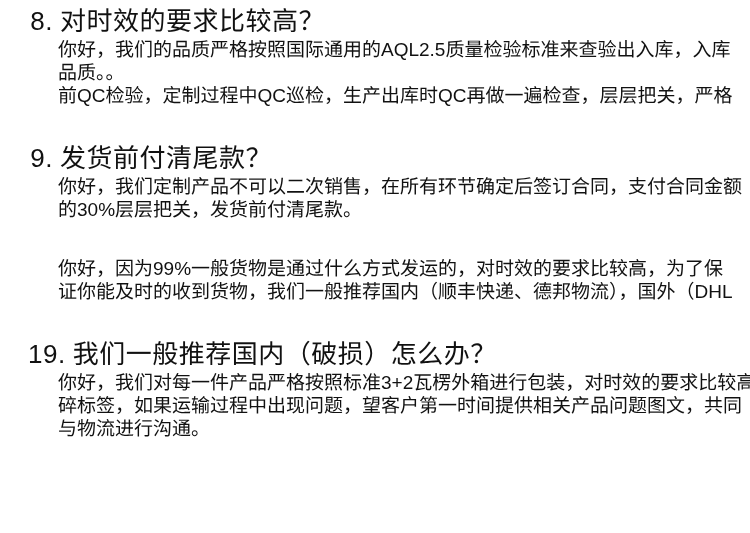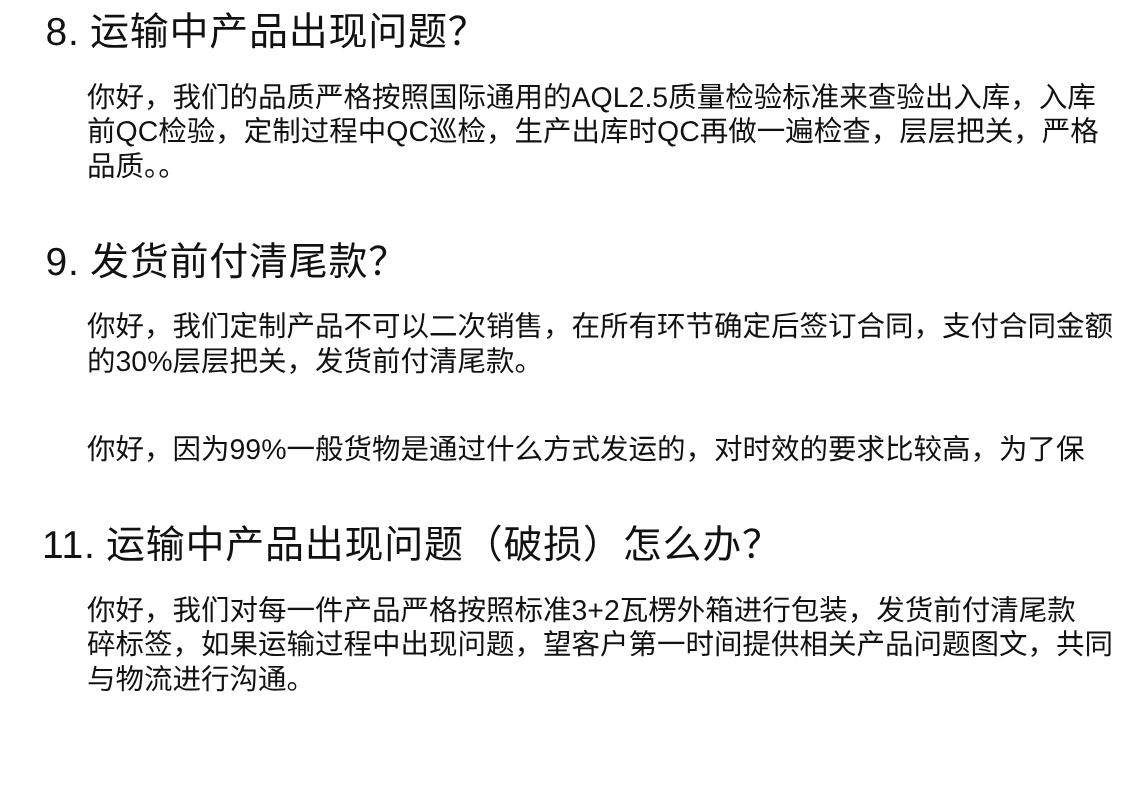--- a/index.html
+++ b/index.html
@@ -31,67 +31,68 @@
   .q-num {
     flex: 0 0 auto;
     min-width: 25px;
     text-align: right;
   }
   .q-text {
     margin-left: 7px;
   }
   .answer {
     margin-left: 30px;
-    margin-top: 18px;
+    margin-top: 2px;
     font-size: 19px;
     line-height: 23px;
   }
   .answer-line {
     white-space: nowrap;
   }
 </style>
 </head>
 <body style="background: rgb(255, 255, 255);">
 
 <div class="faq-page" style="color: rgb(17, 17, 17);">
 
   <section class="faq-item">
     <div class="q-row">
       <span class="q-num">8.</span>
-      <span class="q-text">运输中产品出现问题？</span>
+      <span class="q-text">对时效的要求比较高？</span>
     </div>
     <div class="answer">
       <div class="answer-line">你好，我们的品质严格按照国际通用的AQL2.5质量检验标准来查验出入库，入库</div>
+      <div class="answer-line">品质。。</div>
       <div class="answer-line">前QC检验，定制过程中QC巡检，生产出库时QC再做一遍检查，层层把关，严格</div>
-      <div class="answer-line">品质。。</div>
     </div>
   </section>
 
   <section class="faq-item">
     <div class="q-row">
       <span class="q-num">9.</span>
       <span class="q-text">发货前付清尾款？</span>
     </div>
     <div class="answer">
       <div class="answer-line">你好，我们定制产品不可以二次销售，在所有环节确定后签订合同，支付合同金额</div>
       <div class="answer-line">的30%层层把关，发货前付清尾款。</div>
     </div>
   </section>
 
   <section class="faq-item">
     <div class="answer">
       <div class="answer-line">你好，因为99%一般货物是通过什么方式发运的，对时效的要求比较高，为了保</div>
+      <div class="answer-line">证你能及时的收到货物，我们一般推荐国内（顺丰快递、德邦物流），国外（DHL</div>
     </div>
   </section>
 
   <section class="faq-item">
     <div class="q-row">
-      <span class="q-num">11.</span>
-      <span class="q-text">运输中产品出现问题（破损）怎么办？</span>
+      <span class="q-num">19.</span>
+      <span class="q-text">我们一般推荐国内（破损）怎么办？</span>
     </div>
     <div class="answer">
-      <div class="answer-line">你好，我们对每一件产品严格按照标准3+2瓦楞外箱进行包装，发货前付清尾款</div>
+      <div class="answer-line">你好，我们对每一件产品严格按照标准3+2瓦楞外箱进行包装，对时效的要求比较高</div>
       <div class="answer-line">碎标签，如果运输过程中出现问题，望客户第一时间提供相关产品问题图文，共同</div>
       <div class="answer-line">与物流进行沟通。</div>
     </div>
   </section>
 
 </div>
 
 </body></html>

